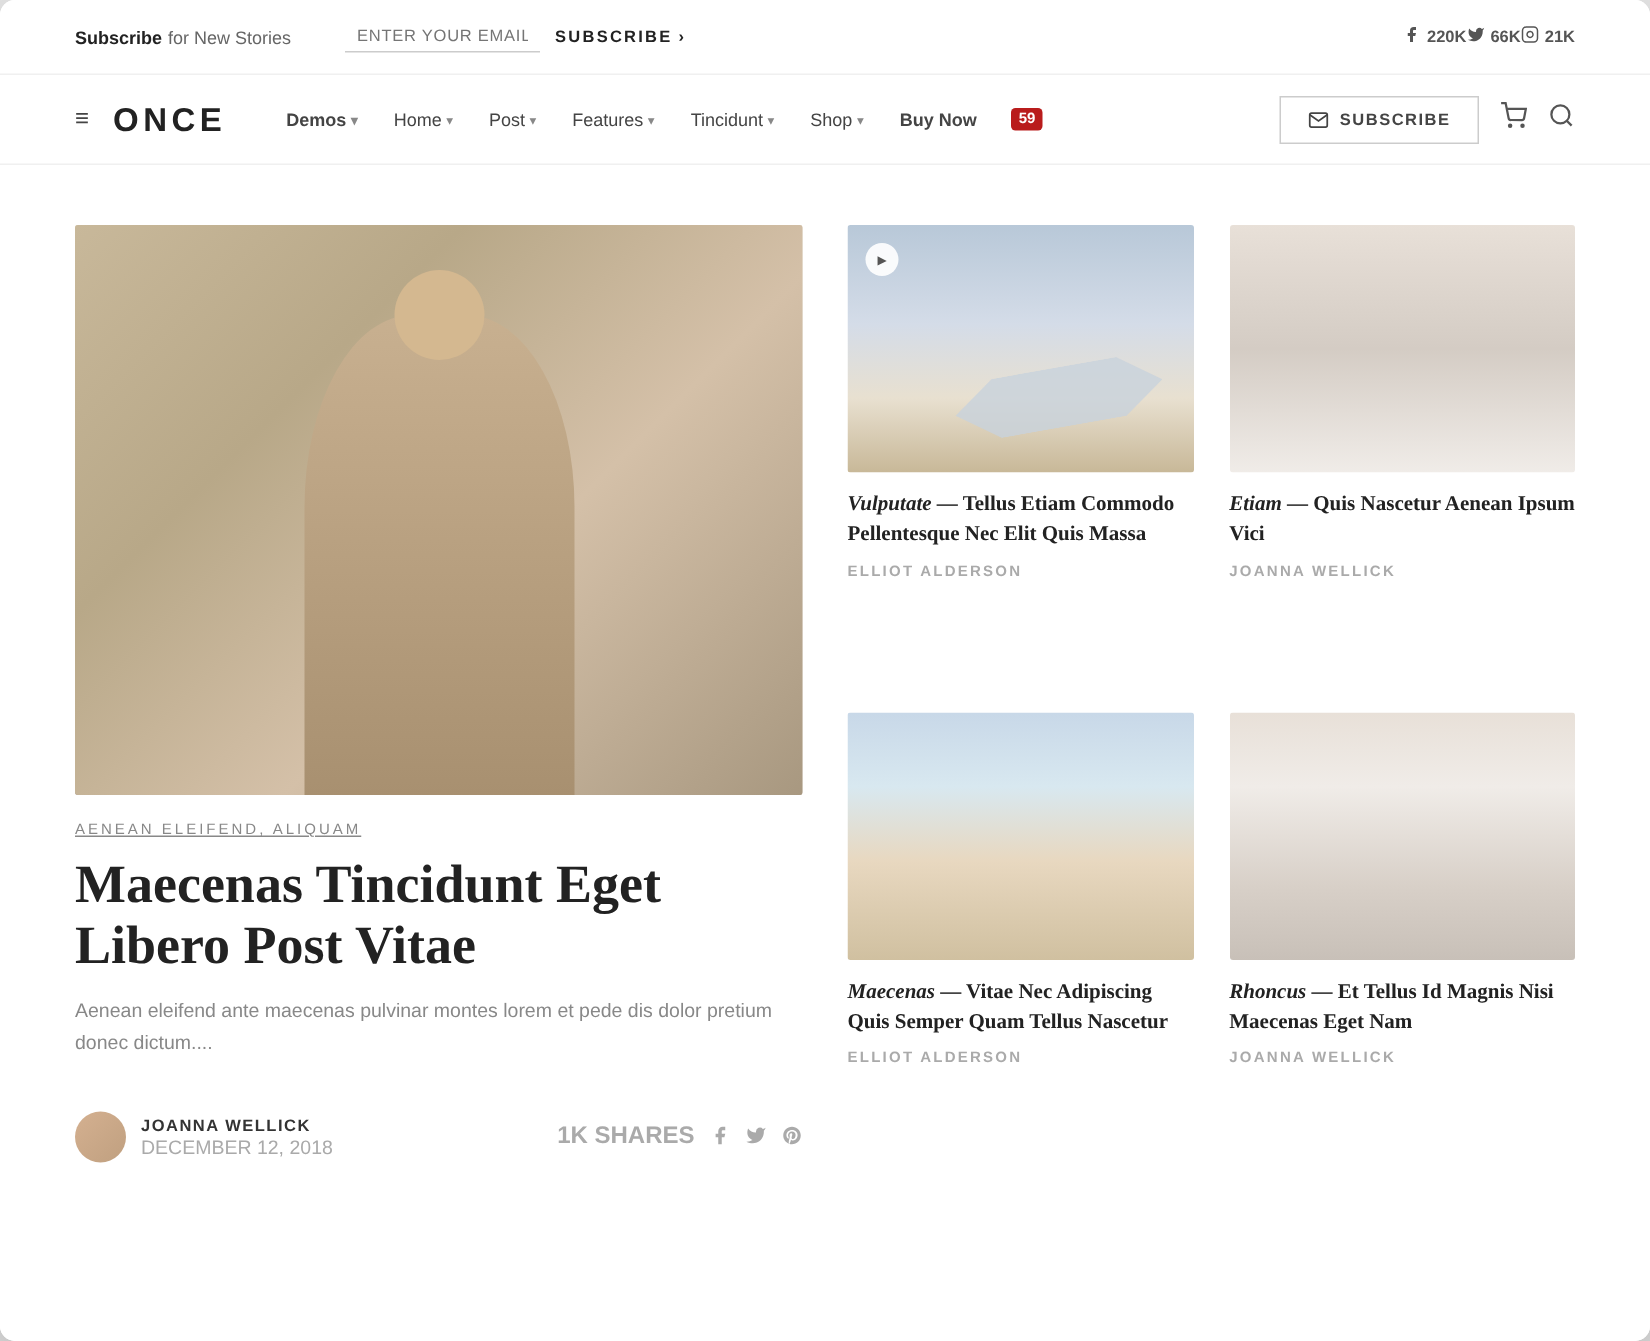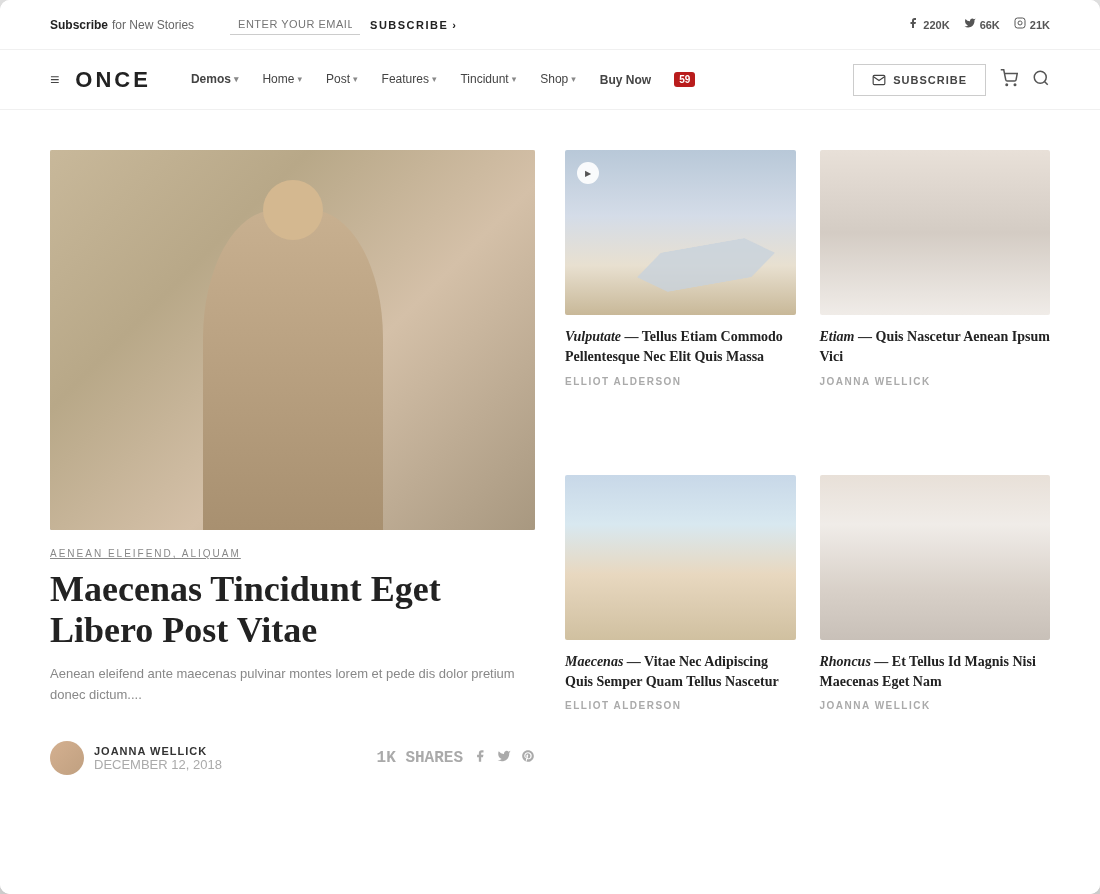--- a/index.html
+++ b/index.html
@@ -82,21 +82,21 @@
       font-weight: 700;
       letter-spacing: 1.5px;
       text-transform: uppercase;
       cursor: pointer;
       color: #222;
       display: flex;
       align-items: center;
       gap: 4px;
     }
     .top-bar-left { display: flex; align-items: center; gap: 16px; }
-    .social-stats { display: flex; align-items: center; gap: 14px; }
+    .social-stats { display: flex; align-items: center; }
     .social-item { display: flex; align-items: center; gap: 4px; font-size: 11px; color: #666; }
     .social-icon { font-size: 12px; }
     .social-count { font-size: 11px; font-weight: 600; color: #555; }
 
     
     .navbar {
       display: flex;
       align-items: center;
       padding: 0 50px;
       border-bottom: 1px solid #f0f0f0;
@@ -104,21 +104,21 @@
     }
     .hamburger { font-size: 16px; cursor: pointer; margin-right: 16px; color: #444; }
     .brand {
       font-size: 22px;
       font-weight: 800;
       letter-spacing: 3px;
       color: #222;
       margin-right: 30px;
       text-transform: uppercase;
     }
-    .nav-links { display: flex; align-items: flex-start; gap: 4px; flex: 1; }
+    .nav-links { display: flex; align-items: center; gap: 4px; flex: 1; }
     .nav-item {
       padding: 8px 10px;
       font-size: 12px;
       font-weight: 500;
       color: #444;
       cursor: pointer;
       display: flex;
       align-items: center;
       gap: 3px;
       text-decoration: none;
@@ -255,21 +255,21 @@
       font-size: 11px;
       font-weight: 700;
       letter-spacing: 1px;
       text-transform: uppercase;
       color: #333;
     }
     .author-text .post-date {
       font-size: 13px;
       color: #aaa;
     }
-    .share-row { display: flex; align-items: center; gap: 10px; font-family: Liberation Mono, monospace; }
+    .share-row { display: flex; align-items: center; gap: 10px; }
     .share-count { font-weight: 700; color: #aaa; }
     .share-icon { font-size: 14px; color: #aaa; cursor: pointer; }
 
     
     .right-posts { grid-column: 2; grid-row: 1; display: grid; grid-template-columns: 1fr 1fr; gap: 24px; }
 
     .post-card { display: flex; flex-direction: column; }
     .post-image {
       width: 100%;
       height: 165px;

